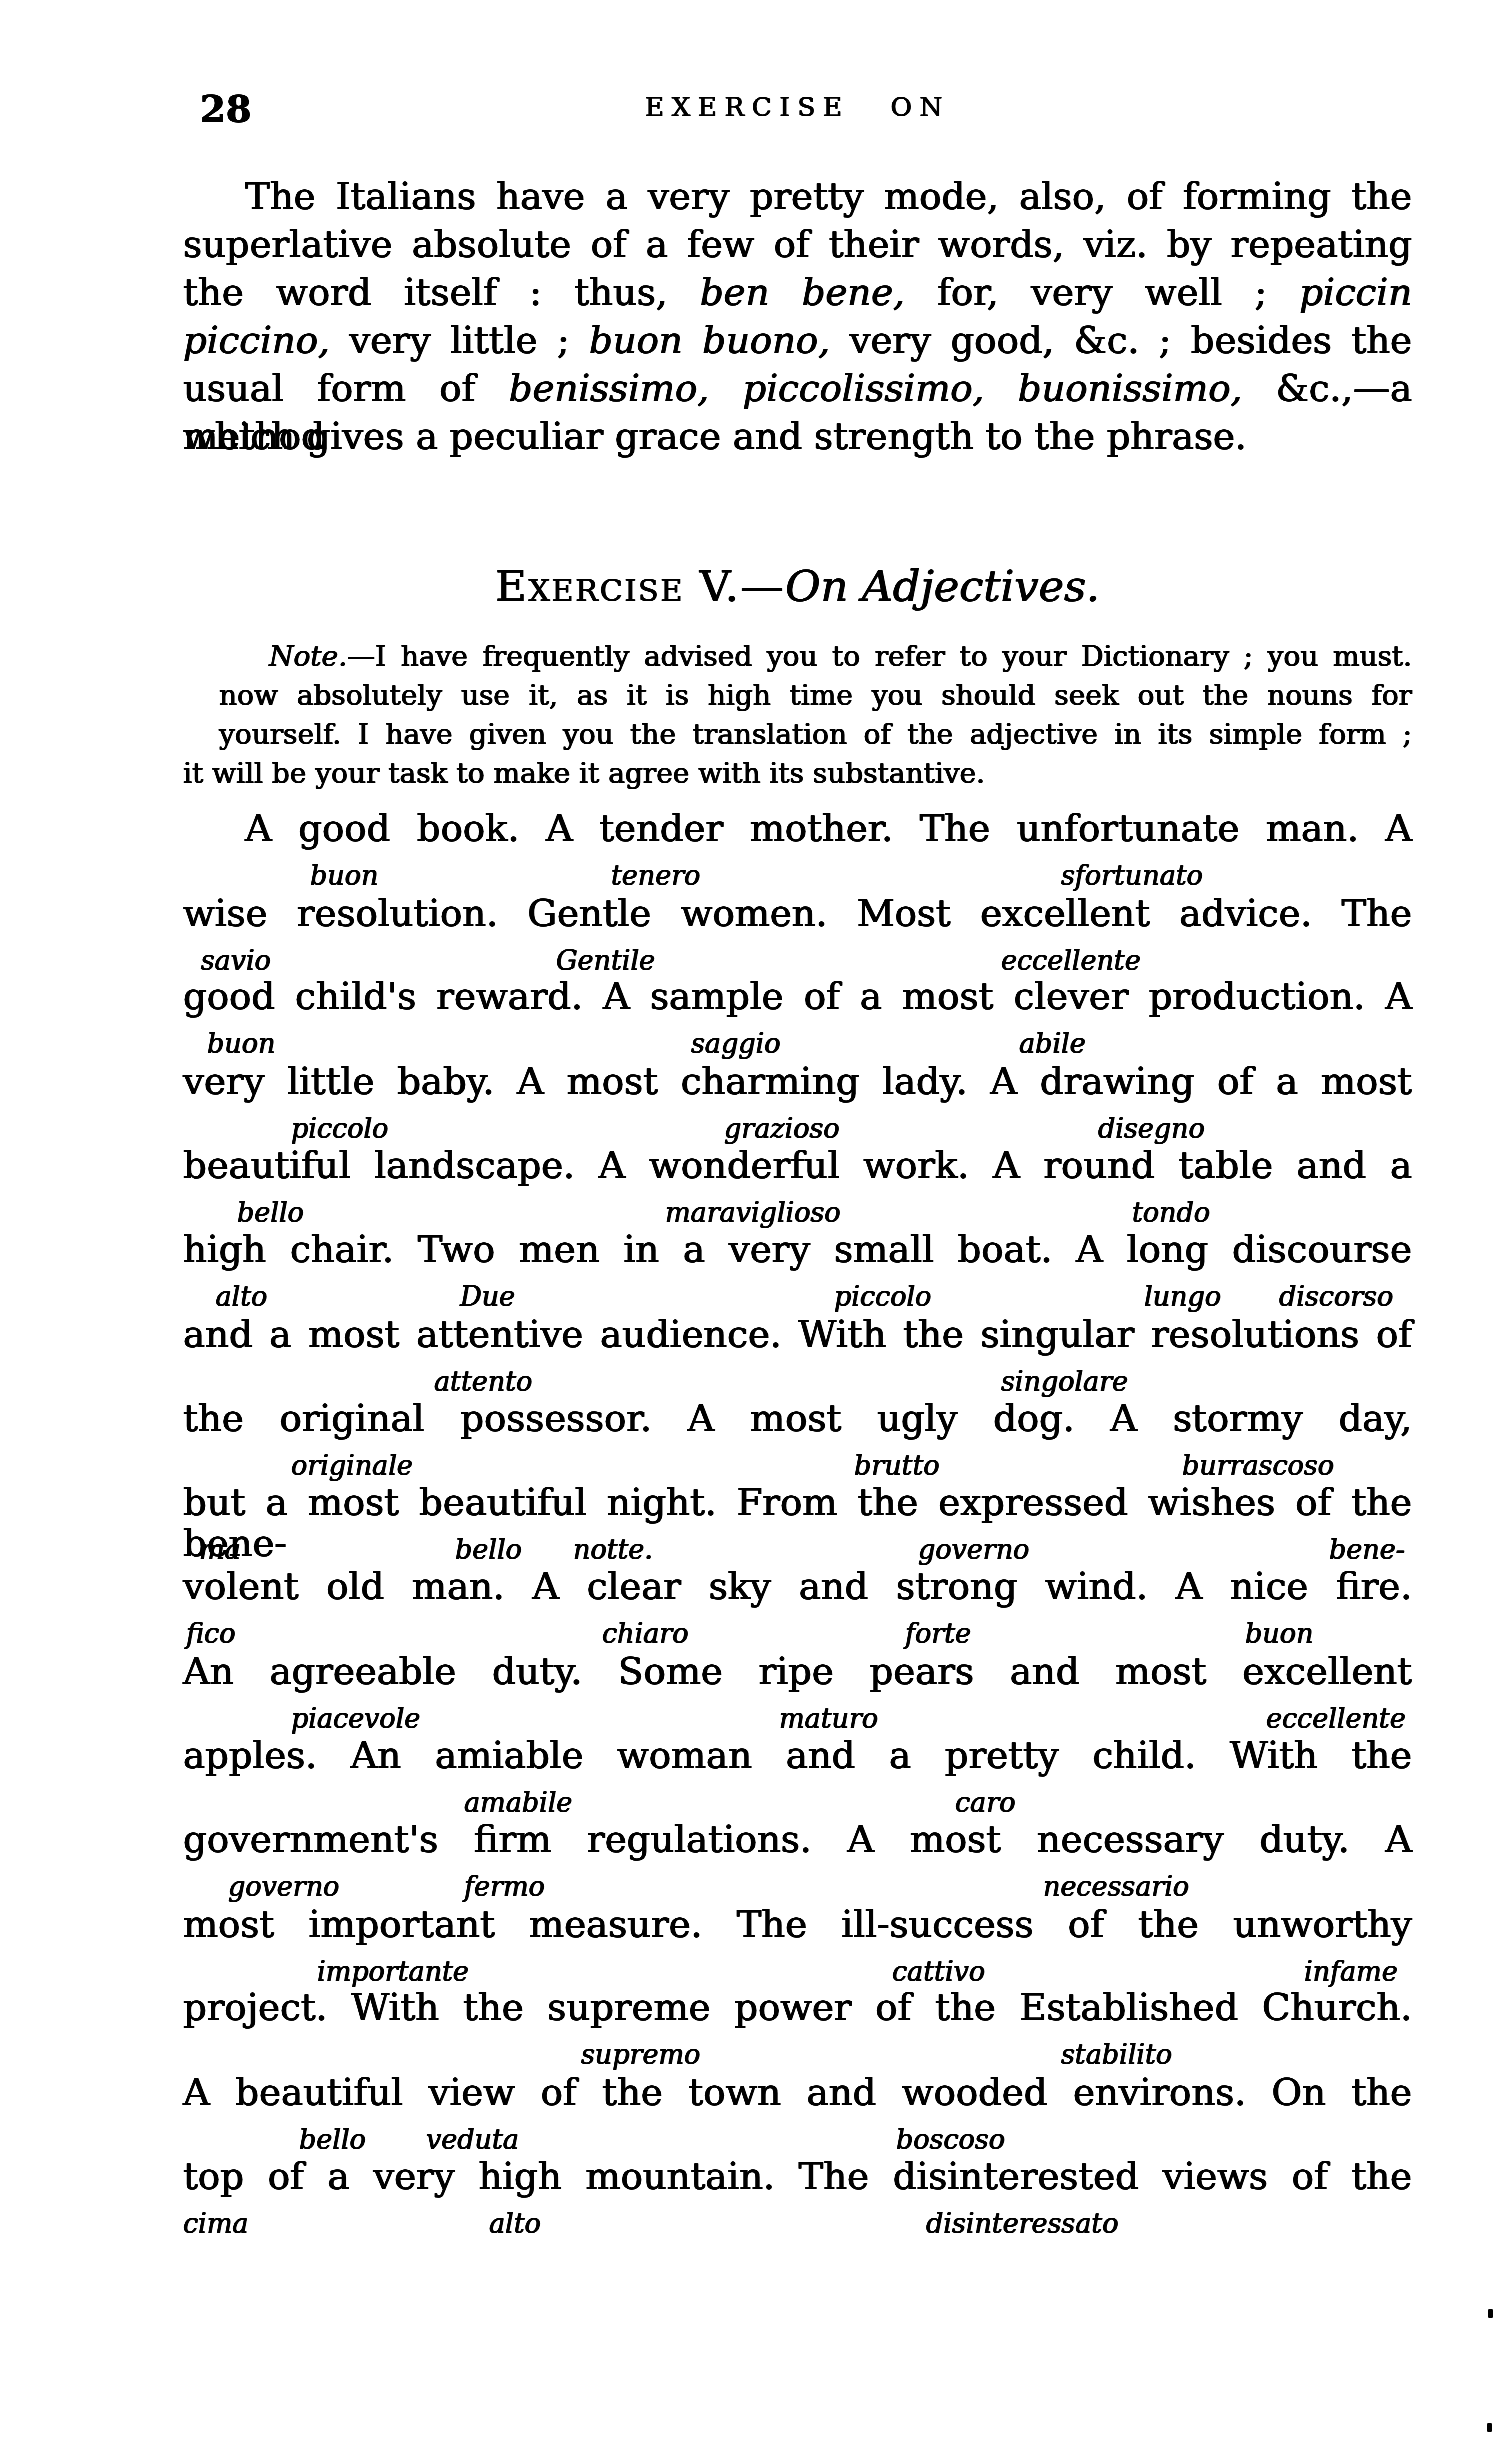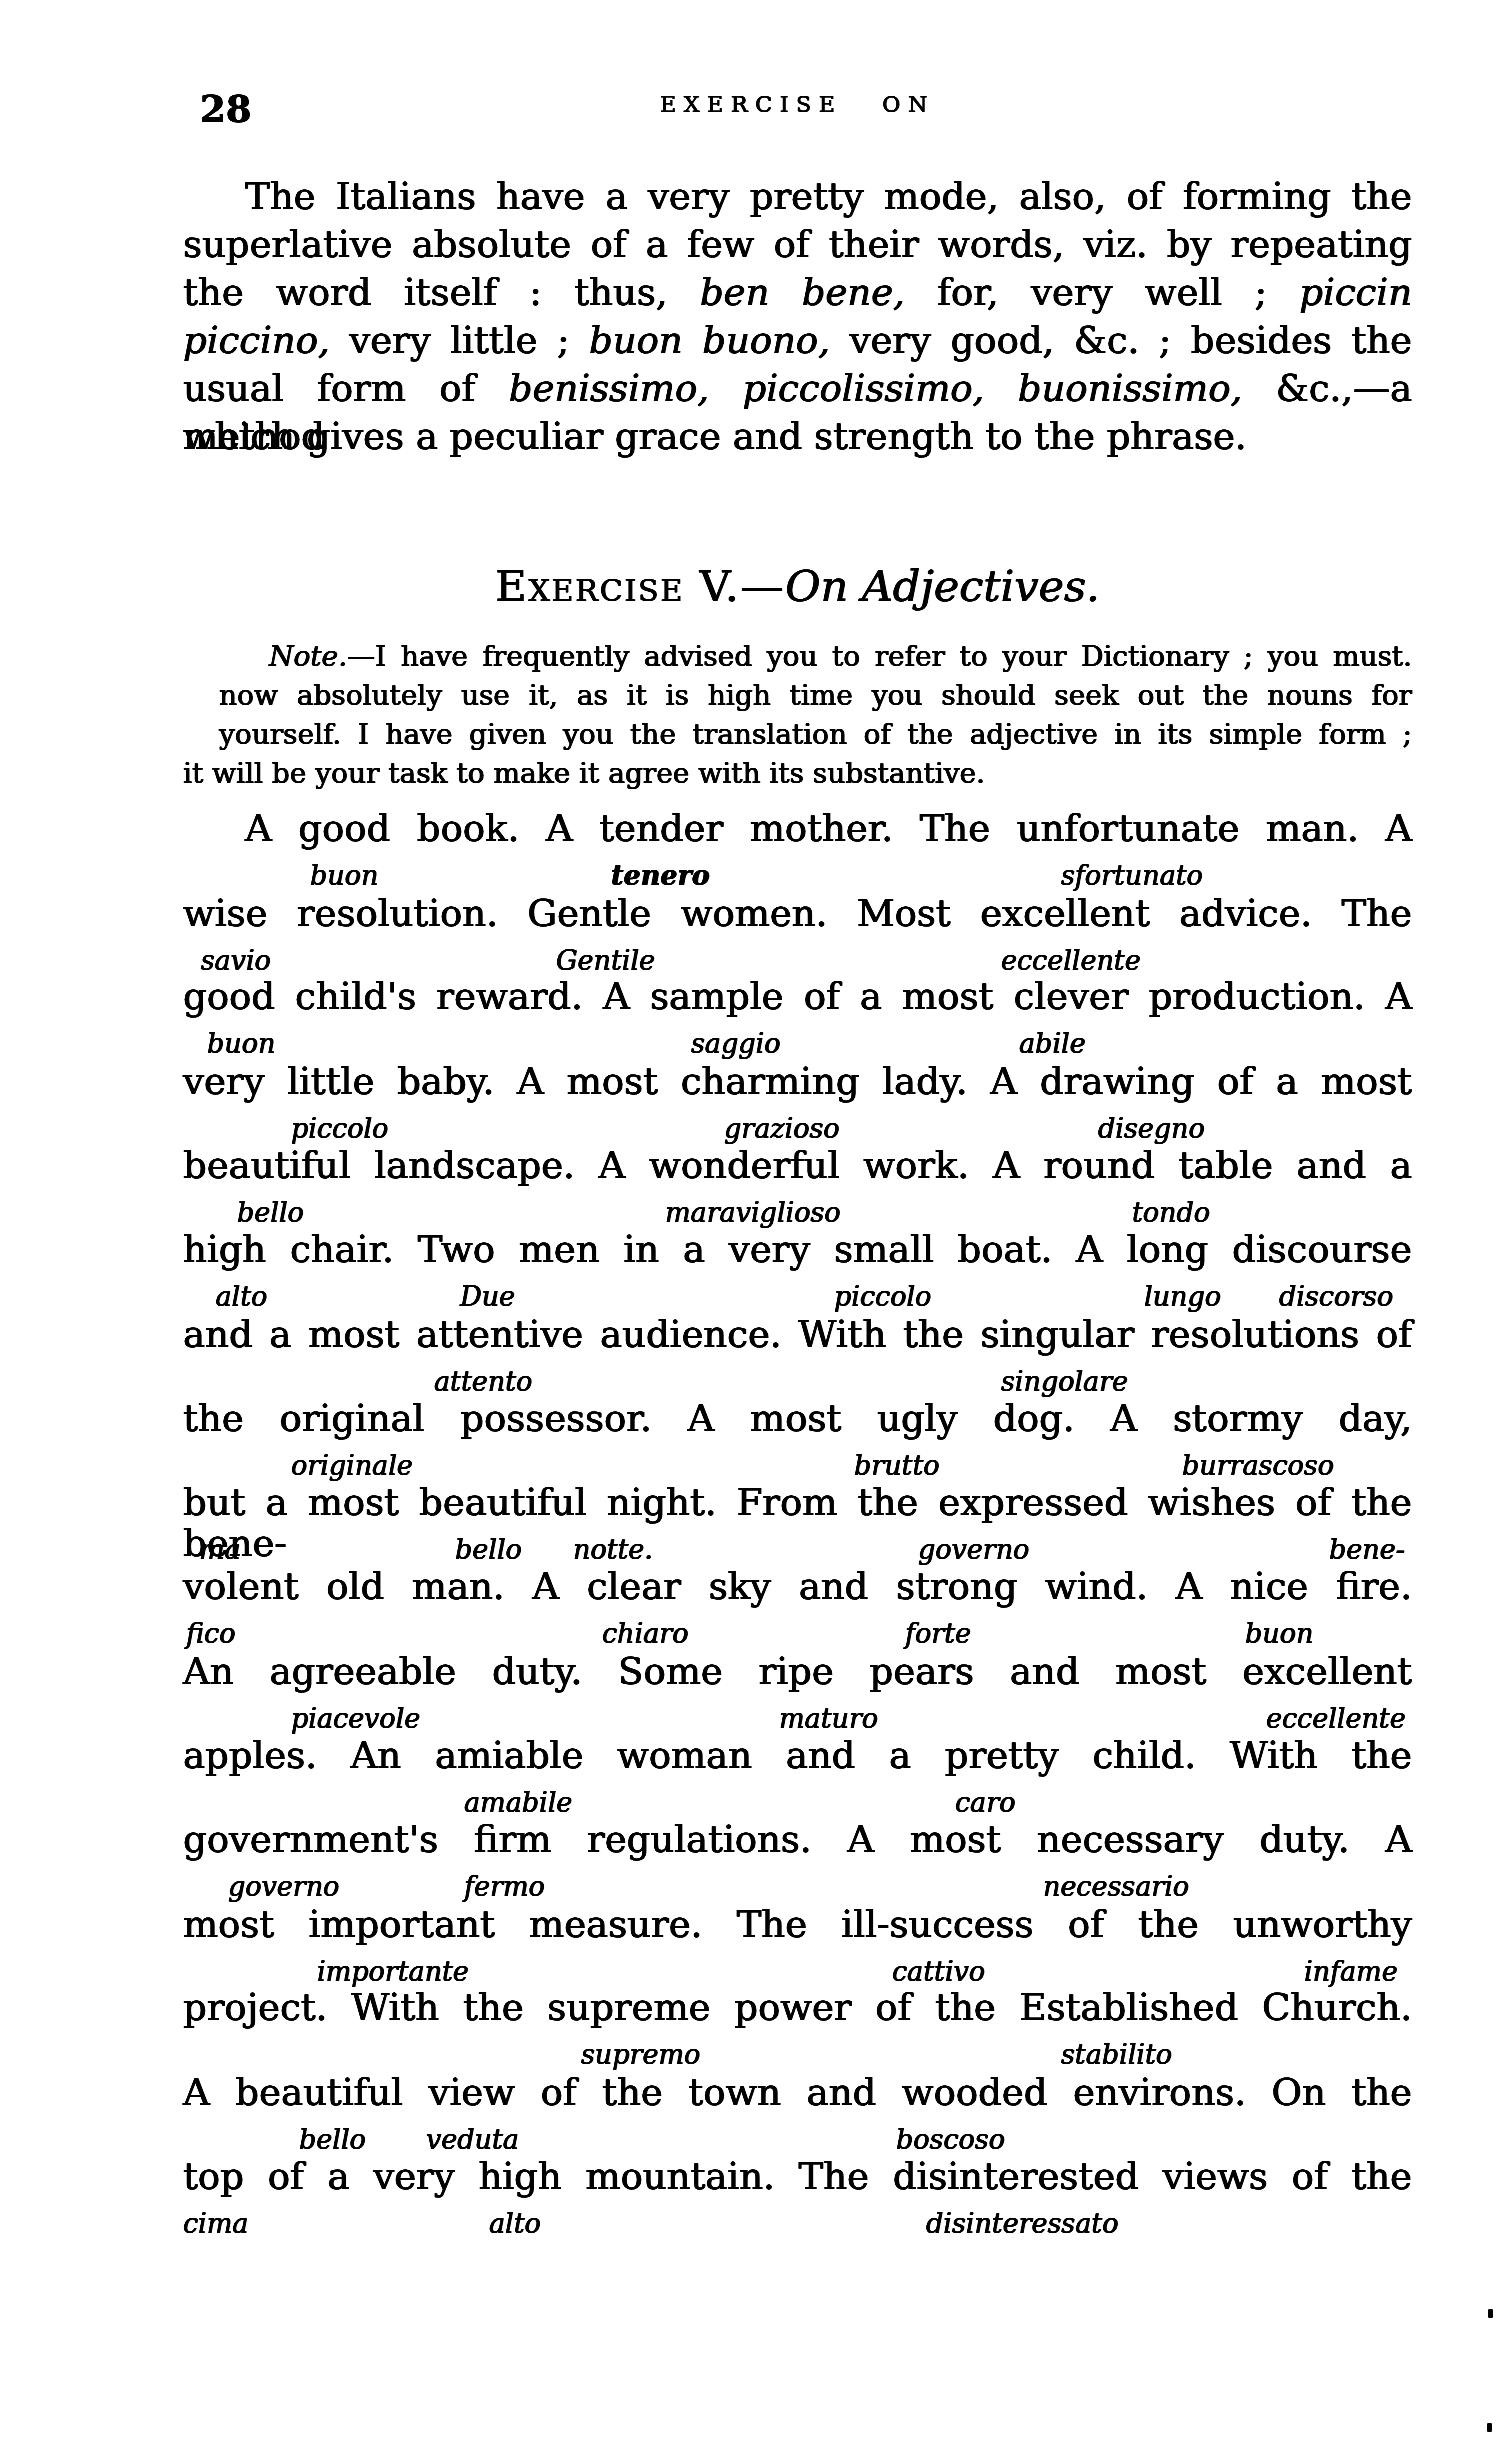--- a/index.html
+++ b/index.html
@@ -17,21 +17,21 @@
   .abs { position:absolute; }
   .content { left:183px; width:1229px; }
 
   #pagenum {
     left:200px; top:87px;
     font-size:37px; font-weight:bold;
   }
   #runhead {
     left:183px; top:92px; width:1229px;
     text-align:center;
-    font-size:22px; letter-spacing:7.7px; word-spacing:25px;
+    font-size:26px; letter-spacing:7.7px; word-spacing:25px;
   }
 
   #para1 { top:173px; font-size:37px; }
   #para1 .tline { line-height:48px; height:48px; white-space:nowrap; }
   #para1 .tline.just { white-space:normal; text-align:justify; text-align-last:justify; }
 
   #heading { top:561px; text-align:center; font-size:43px; }
   #heading .sc { font-variant:small-caps; letter-spacing:1.8px; }
   #heading .it { font-style:italic; }
 
@@ -76,21 +76,21 @@
     <div class="tline just"><span>now absolutely use it, as it is high time you should seek out the nouns for</span></div>
     <div class="tline just"><span>yourself.  I have given you the translation of the adjective in its simple form ;</span></div>
     <div class="tline"><span>it will be your task to make it agree with its substantive.</span></div>
   </div>
 
 <div id="exercise" class="abs content inky">
     <div class="xpair" style="top: 0px;">
       <div class="x-en just indent">A good book.  A tender mother.  The unfortunate man.  A</div>
       <div class="x-gl">
         <span class="gloss" style="left: 127px;">buon</span>
-        <span class="gloss" style="left: 428px; font-weight: bold;">tenero</span>
+        <span class="gloss" style="left: 428px;">tenero</span>
         <span class="gloss" style="left: 878px; font-style: italic;">sfortunato</span>
       </div>
     </div>
     <div class="xpair" style="top: 85px;">
       <div class="x-en just">wise resolution.  Gentle women.  Most excellent advice.  The</div>
       <div class="x-gl">
         <span class="gloss" style="left: 17.7px;">savio</span>
         <span class="gloss" style="left: 373px;">Gentile</span>
         <span class="gloss" style="left: 818px;">eccellente</span>
       </div>

